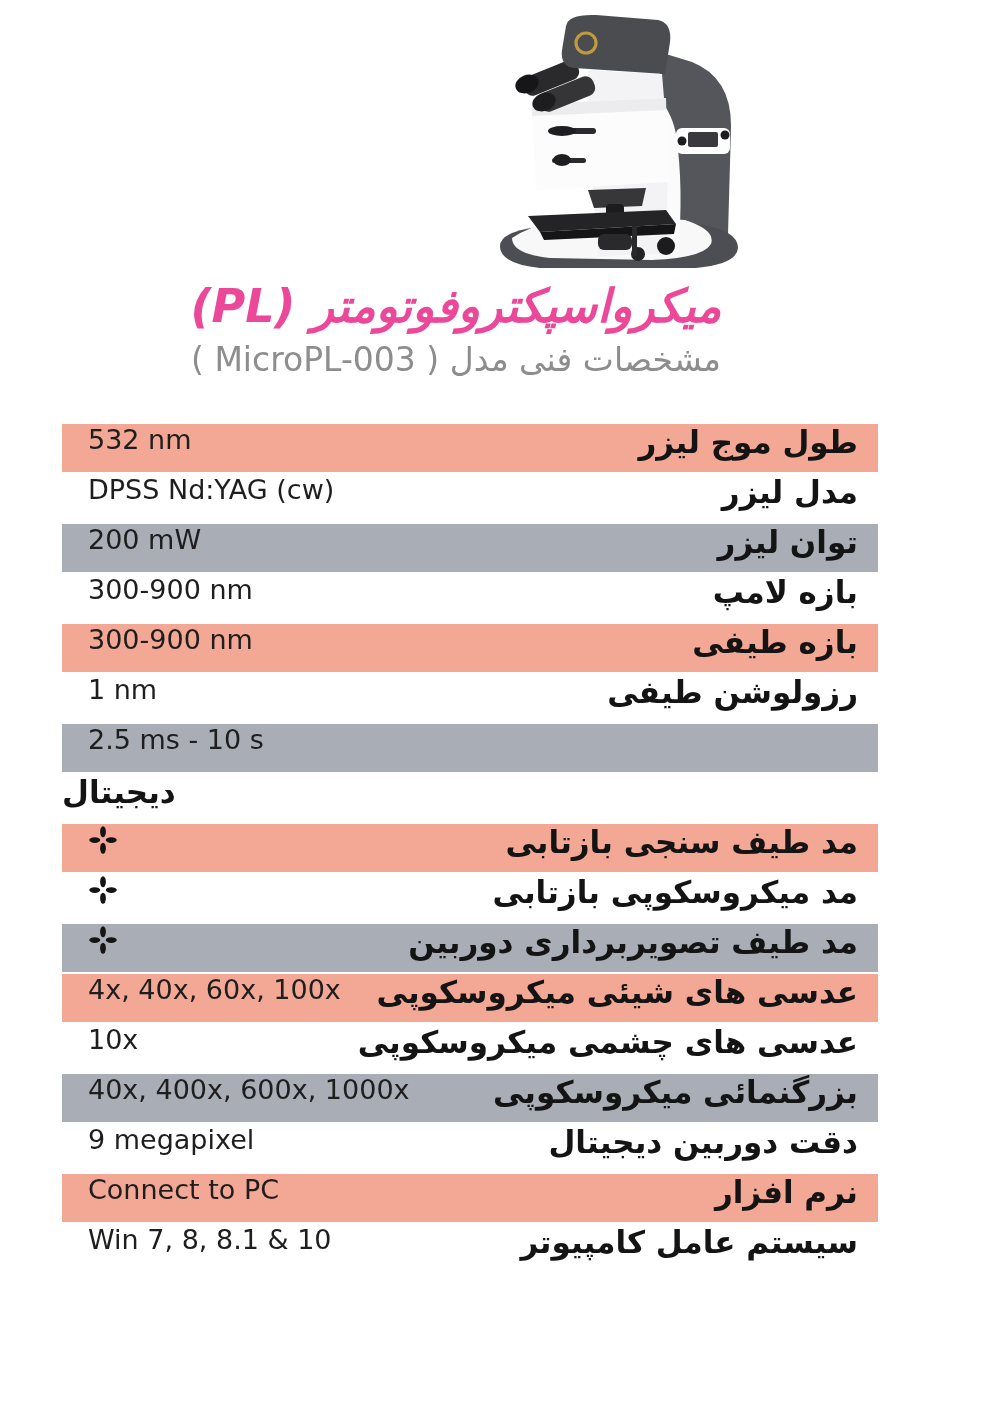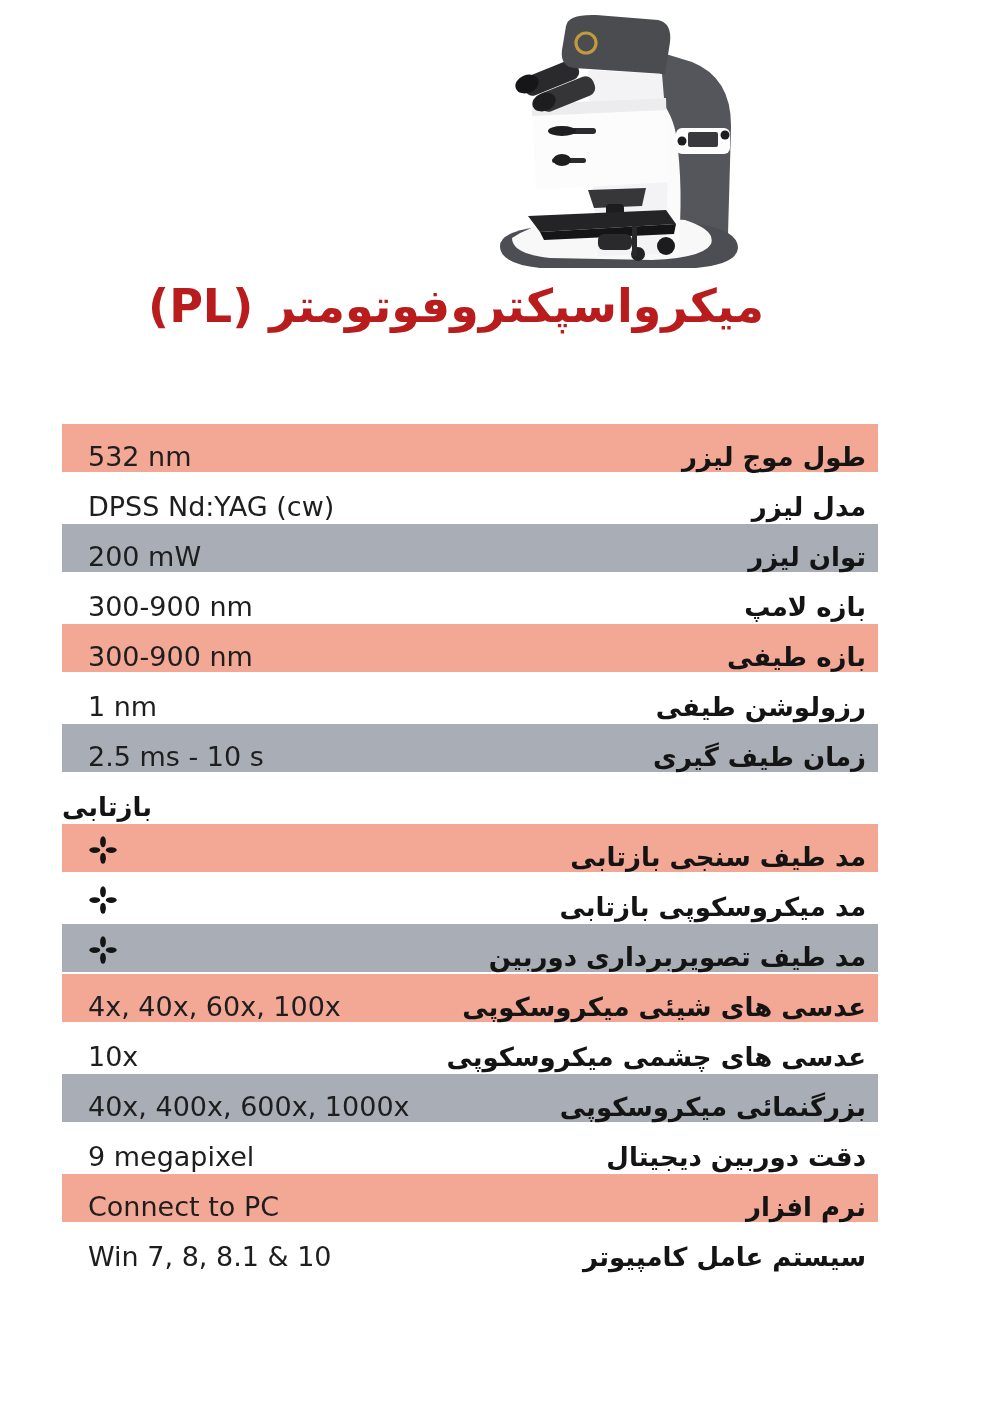--- a/index.html
+++ b/index.html
@@ -29,62 +29,63 @@
     left: 0;
     top: 278px;
     width: 912px;
     text-align: center;
   }
   .title {
     margin: 0;
     direction: rtl;
     font-size: 46px;
     font-weight: 800;
-    color: #b91c1c;
+    color: #ec4899;
     letter-spacing: 0;
     line-height: 1.25;
+    font-style: italic;
   }
   .subtitle {
     margin: 4px 0 0 0;
     direction: rtl;
     font-size: 33px;
     font-weight: 400;
     color: #8d8d8d;
     line-height: 1.2;
   }
   
   .spec-table {
     position: absolute;
     left: 62px;
     top: 424px;
     width: 816px;
   }
   .spec-row {
     display: flex;
-    align-items: flex-end;
+    align-items: flex-start;
     justify-content: space-between;
     height: 48px;
     margin-bottom: 2px;
   }
   .spec-row.accent { background: #f3a795; }
   .spec-row.gray   { background: #a9aeb6; }
   .spec-row.plain  { background: transparent; }
   .spec-value {
     direction: ltr;
     padding-left: 26px;
     font-size: 27px;
     color: #1e1e1e;
     white-space: nowrap;
     display: flex;
     align-items: center;
   }
   .spec-label {
     direction: rtl;
-    padding-right: 12px;
-    font-size: 26px;
+    padding-right: 20px;
+    font-size: 31px;
     font-weight: 700;
     color: #141414;
     white-space: nowrap;
   }
   .petal-icon { display: inline-block; }
 </style>
 </head>
 <body>
 
 <div class="page">
@@ -136,20 +137,21 @@
       </g>
 
       <circle cx="196" cy="236" r="9" fill="#1c1c1f"></circle>
       <circle cx="168" cy="244" r="7" fill="#232326"></circle>
       <rect x="162" y="216" width="5" height="30" fill="#29292c"></rect>
     </svg>
   </div>
 
   <div class="heading">
     <h1 class="title" dir="rtl">میکرواسپکتروفوتومتر (PL)</h1>
+    <h2 class="subtitle" dir="rtl">مشخصات فنی مدل ( MicroPL-003 )</h2>
   </div>
 
   <div class="spec-table" id="spec-table">
       <div class="spec-row accent">
         <div class="spec-value">532 nm</div>
         <div class="spec-label" dir="rtl">طول موج لیزر</div>
       </div>
       <div class="spec-row plain">
         <div class="spec-value">DPSS Nd:YAG (cw)</div>
         <div class="spec-label" dir="rtl">مدل لیزر</div>
@@ -165,24 +167,23 @@
       <div class="spec-row accent">
         <div class="spec-value">300-900 nm</div>
         <div class="spec-label" dir="rtl">بازه طیفی</div>
       </div>
       <div class="spec-row plain">
         <div class="spec-value">1 nm</div>
         <div class="spec-label" dir="rtl">رزولوشن طیفی</div>
       </div>
       <div class="spec-row gray">
         <div class="spec-value">2.5 ms - 10 s</div>
-        <div class="spec-label" dir="rtl">زمان طیف گیری</div>
-      </div>
-      <div class="spec-row plain">
-        <div class="spec-label" dir="rtl">بازتابی</div>
+      </div>
+      <div class="spec-row plain">
+        <div class="spec-label" dir="rtl">دیجیتال</div>
       </div>
       <div class="spec-row accent">
         <div class="spec-value">
           <span><svg class="petal-icon" width="30" height="32" viewBox="0 0 24 24">
               <g fill="#141414">
                 <ellipse cx="12" cy="5.4" rx="2.3" ry="4.4"></ellipse>
                 <ellipse cx="12" cy="18.6" rx="2.3" ry="4.4"></ellipse>
                 <ellipse cx="5.4" cy="12" rx="4.4" ry="2.3"></ellipse>
                 <ellipse cx="18.6" cy="12" rx="4.4" ry="2.3"></ellipse>
               </g>

